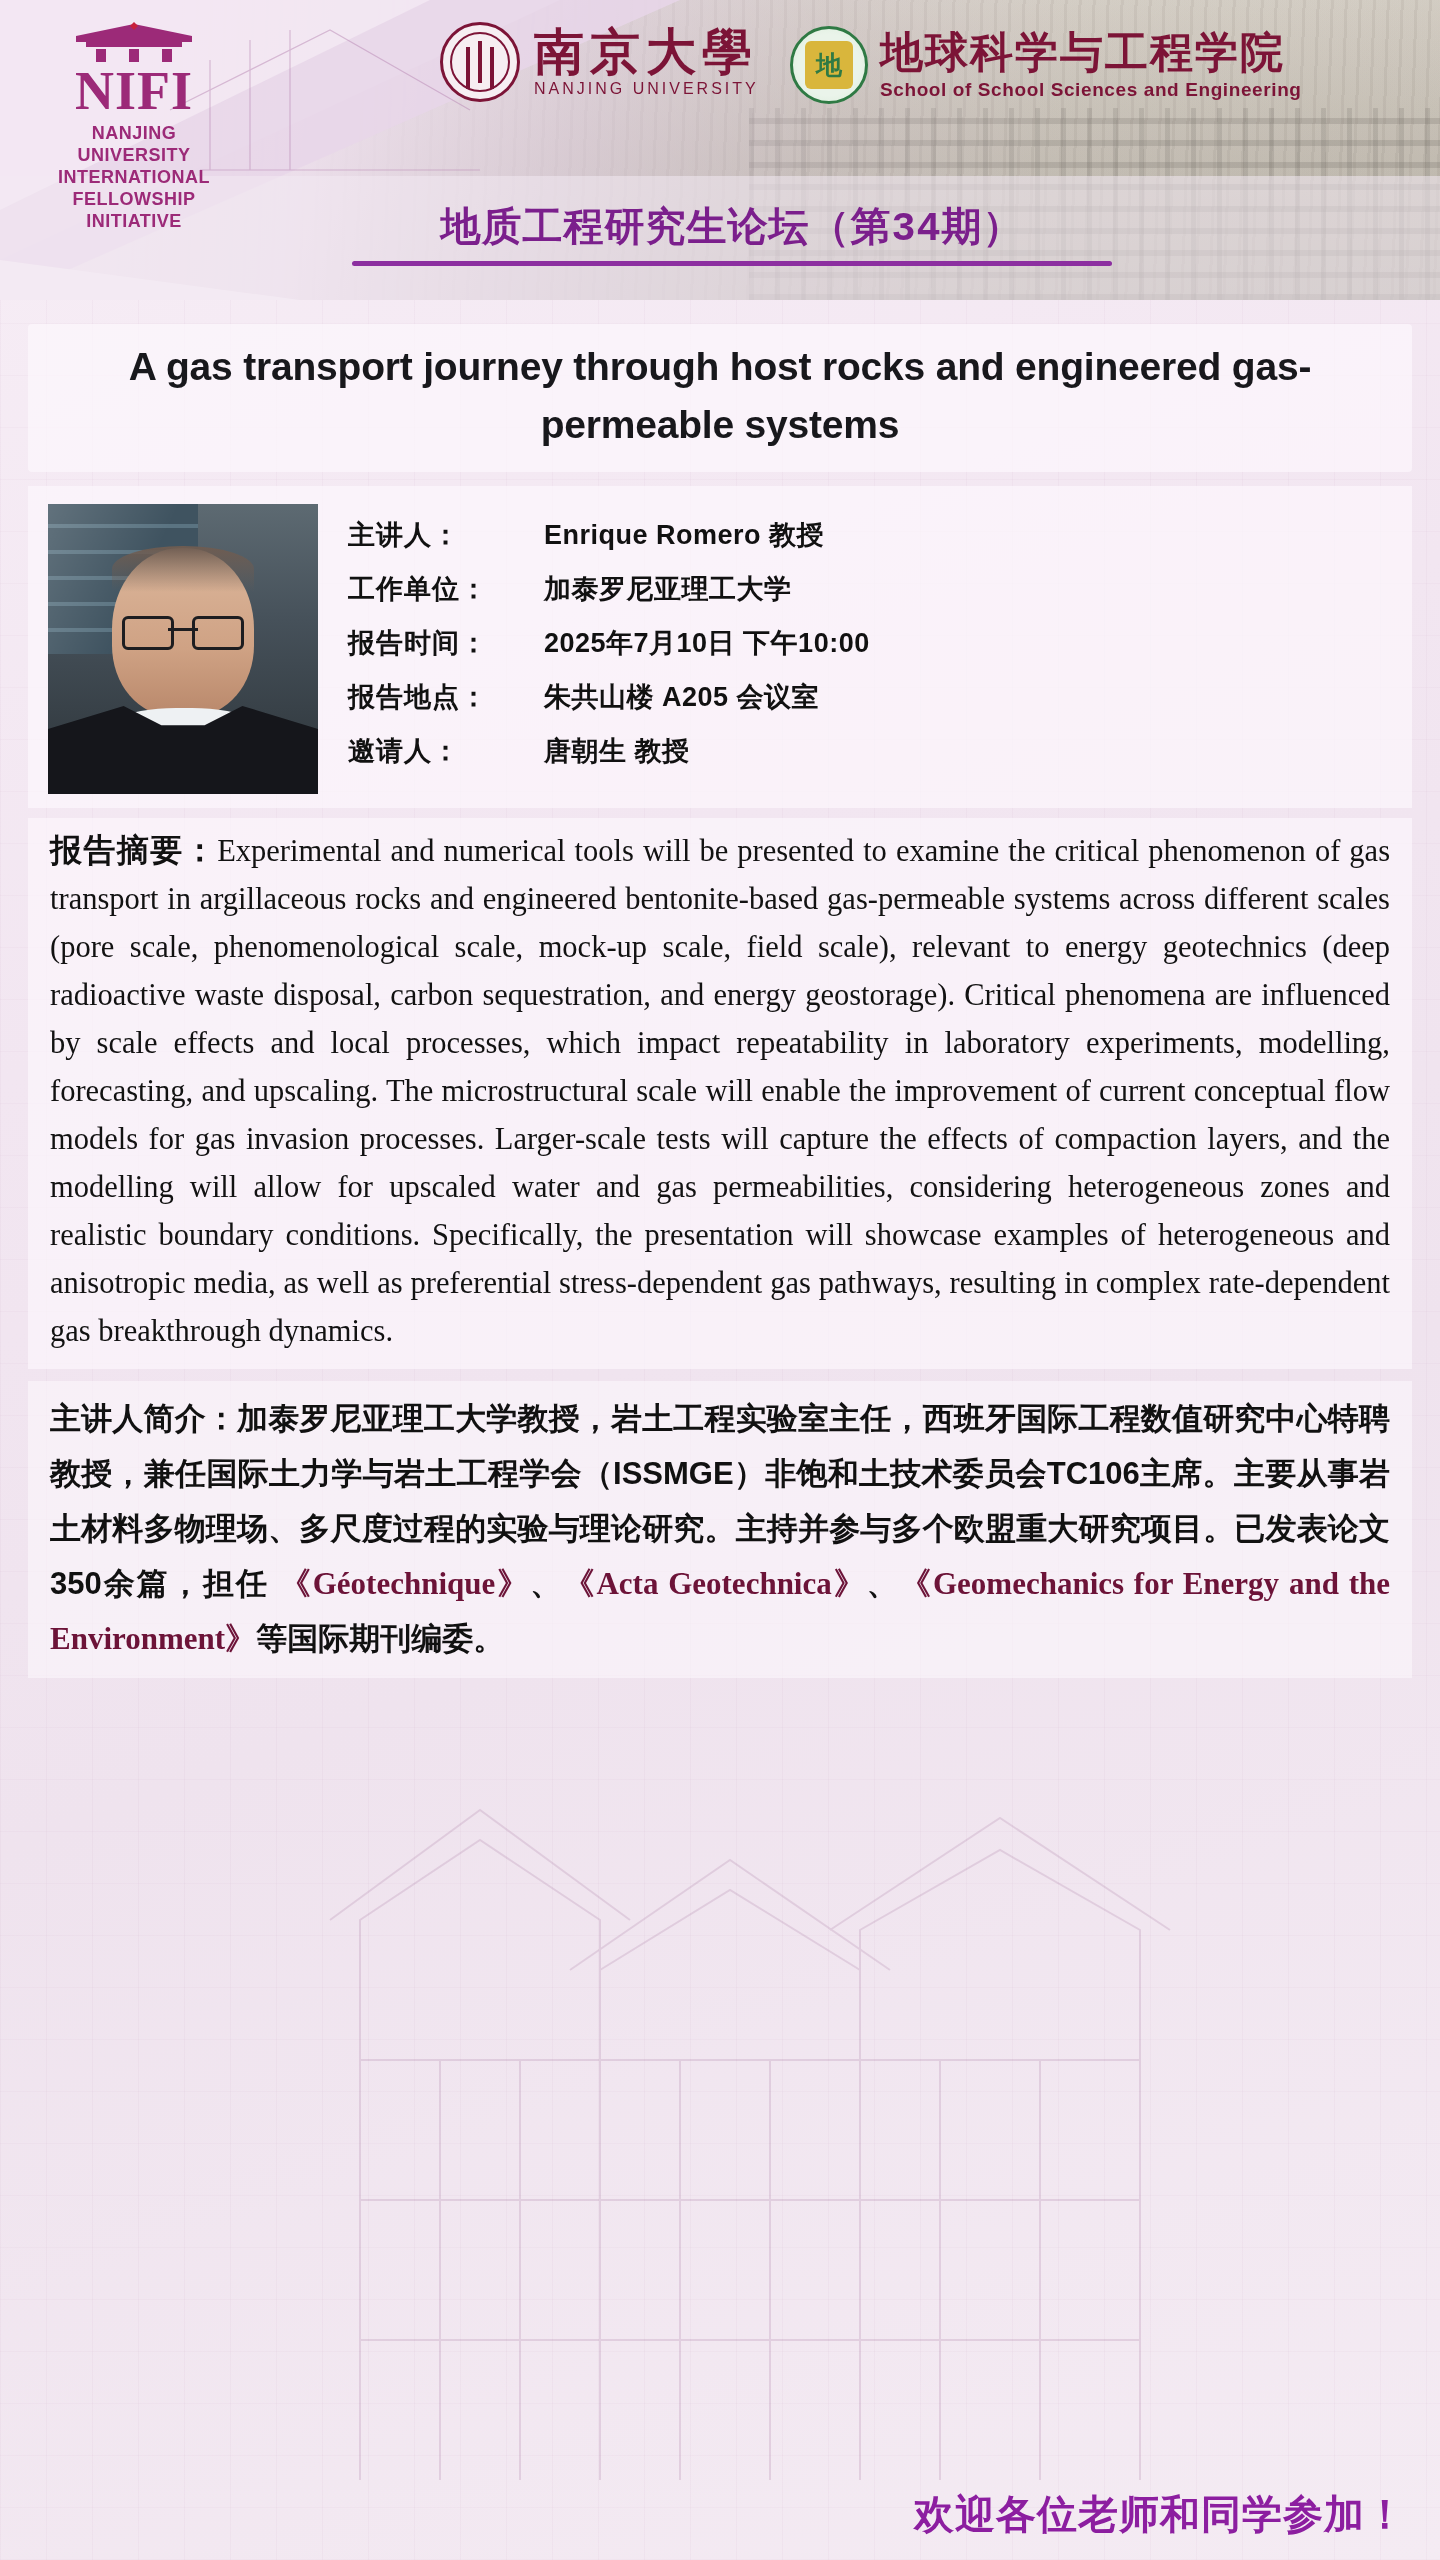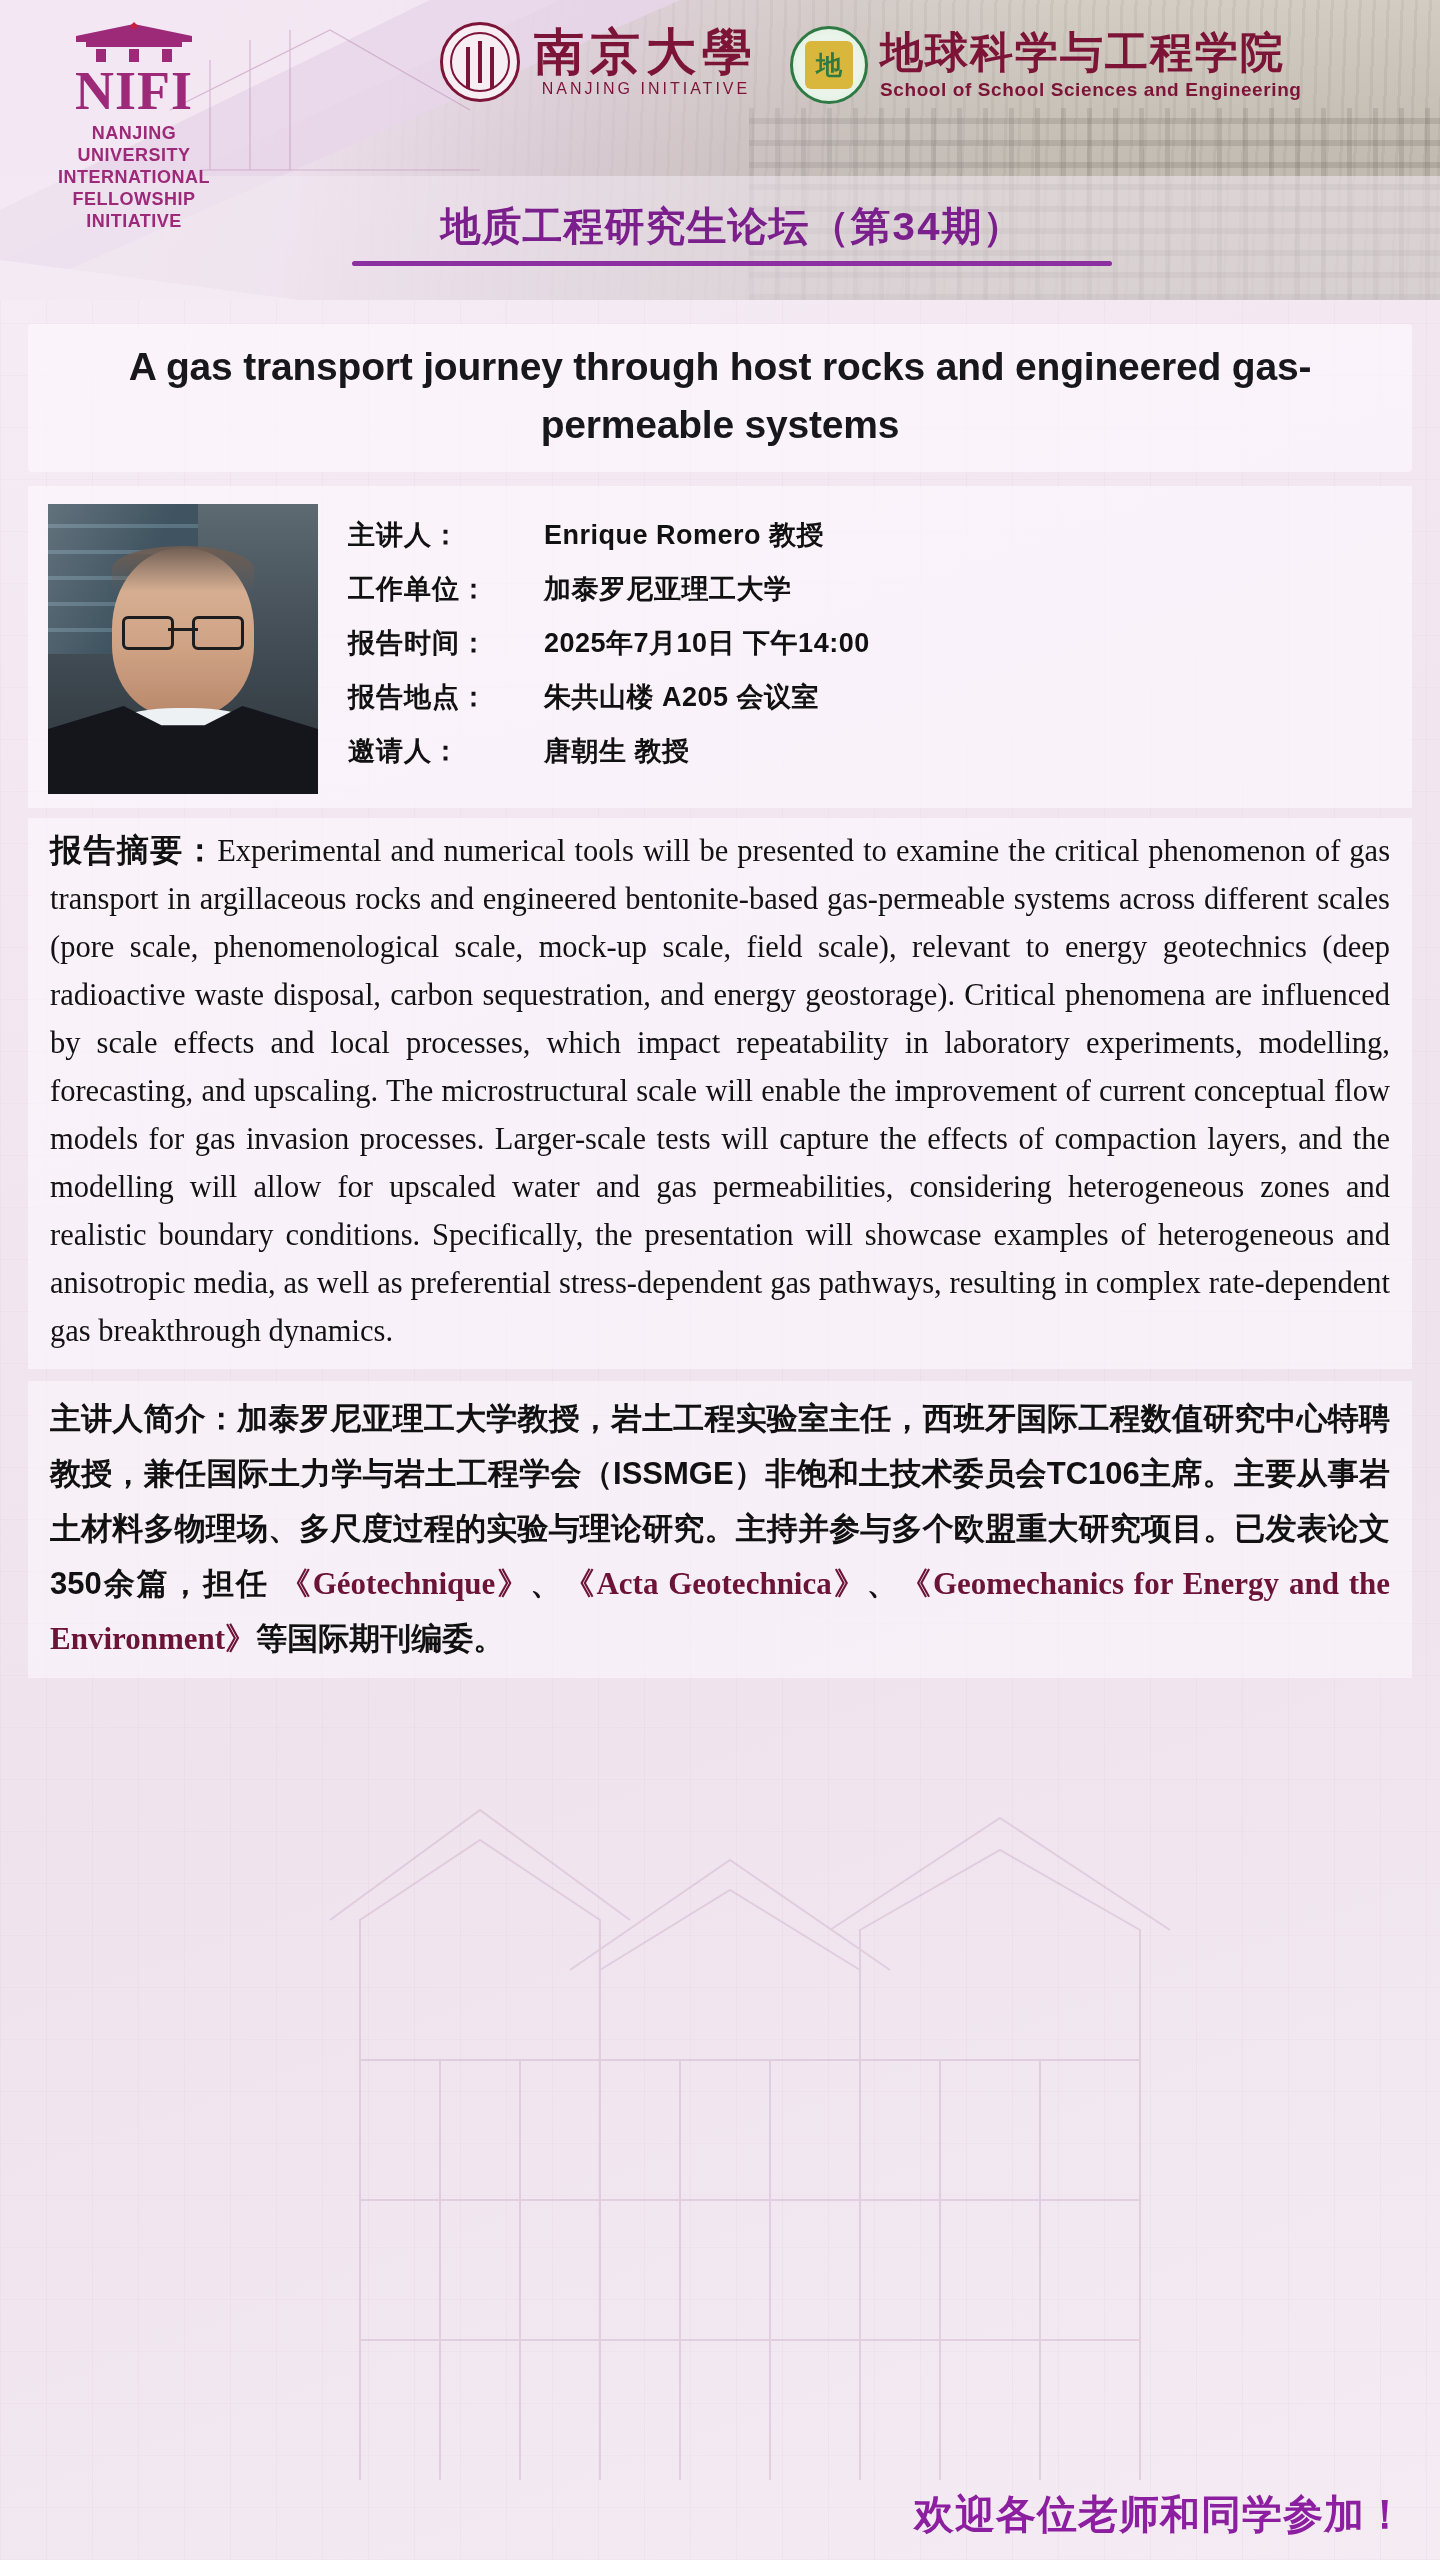--- a/index.html
+++ b/index.html
@@ -465,21 +465,21 @@
         </svg>
       </div>
       <div class="nifi-mark">NIFI</div>
       <div class="nifi-sub">NANJING UNIVERSITY INTERNATIONAL FELLOWSHIP INITIATIVE</div>
     </div>
 
     <div class="nju-block">
       <div class="nju-seal"></div>
       <div>
         <div class="nju-cn">南京大學</div>
-        <div class="nju-en">NANJING INITIATIVE</div>
+        <div class="nju-en">NANJING UNIVERSITY</div>
       </div>
     </div>
 
     <div class="sese-block">
       <div class="sese-seal">
         <div class="sese-seal-ch">地</div>
       </div>
       <div>
         <div class="sese-cn">地球科学与工程学院</div>
         <div class="sese-en">School of School Sciences and Engineering</div>
@@ -514,21 +514,21 @@
       <div class="info-row">
         <span class="info-label">主讲人：</span>
         <span class="info-value">Enrique Romero  教授</span>
       </div>
       <div class="info-row">
         <span class="info-label">工作单位：</span>
         <span class="info-value">加泰罗尼亚理工大学</span>
       </div>
       <div class="info-row">
         <span class="info-label">报告时间：</span>
-        <span class="info-value">2025年7月10日  下午14:00</span>
+        <span class="info-value">2025年7月10日  下午10:00</span>
       </div>
       <div class="info-row">
         <span class="info-label">报告地点：</span>
         <span class="info-value">朱共山楼 A205 会议室</span>
       </div>
       <div class="info-row">
         <span class="info-label">邀请人：</span>
         <span class="info-value">唐朝生  教授</span>
       </div>
     </div>

